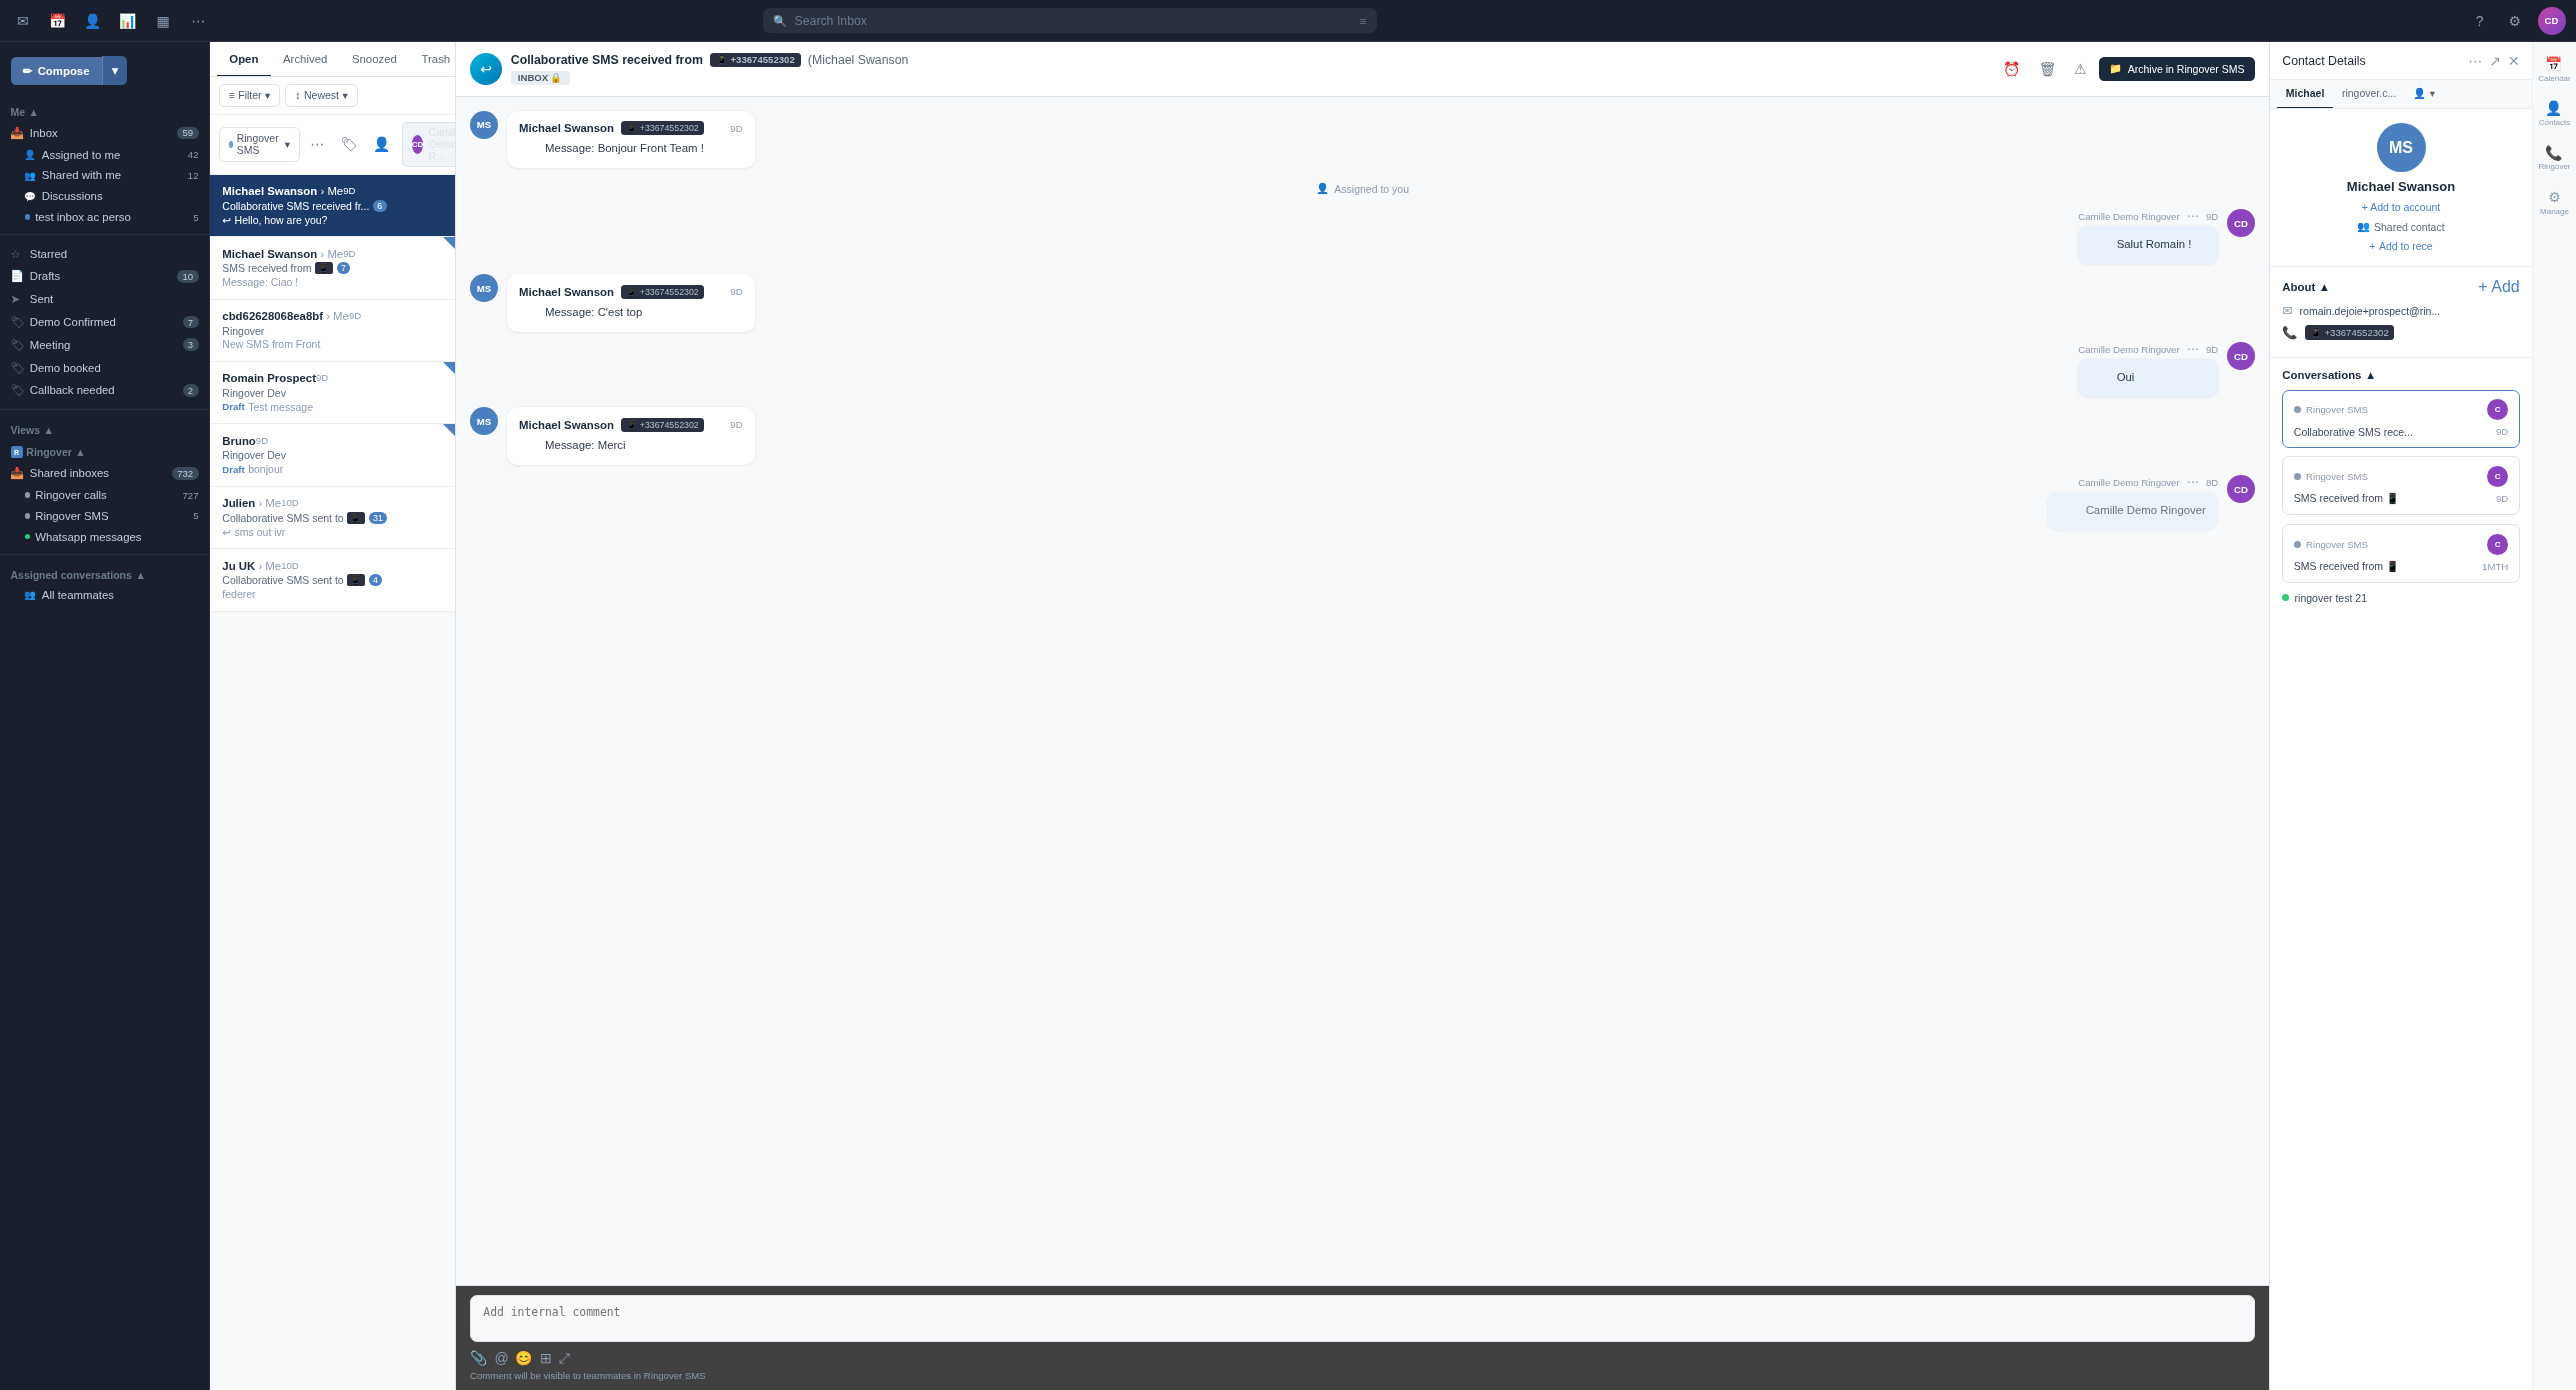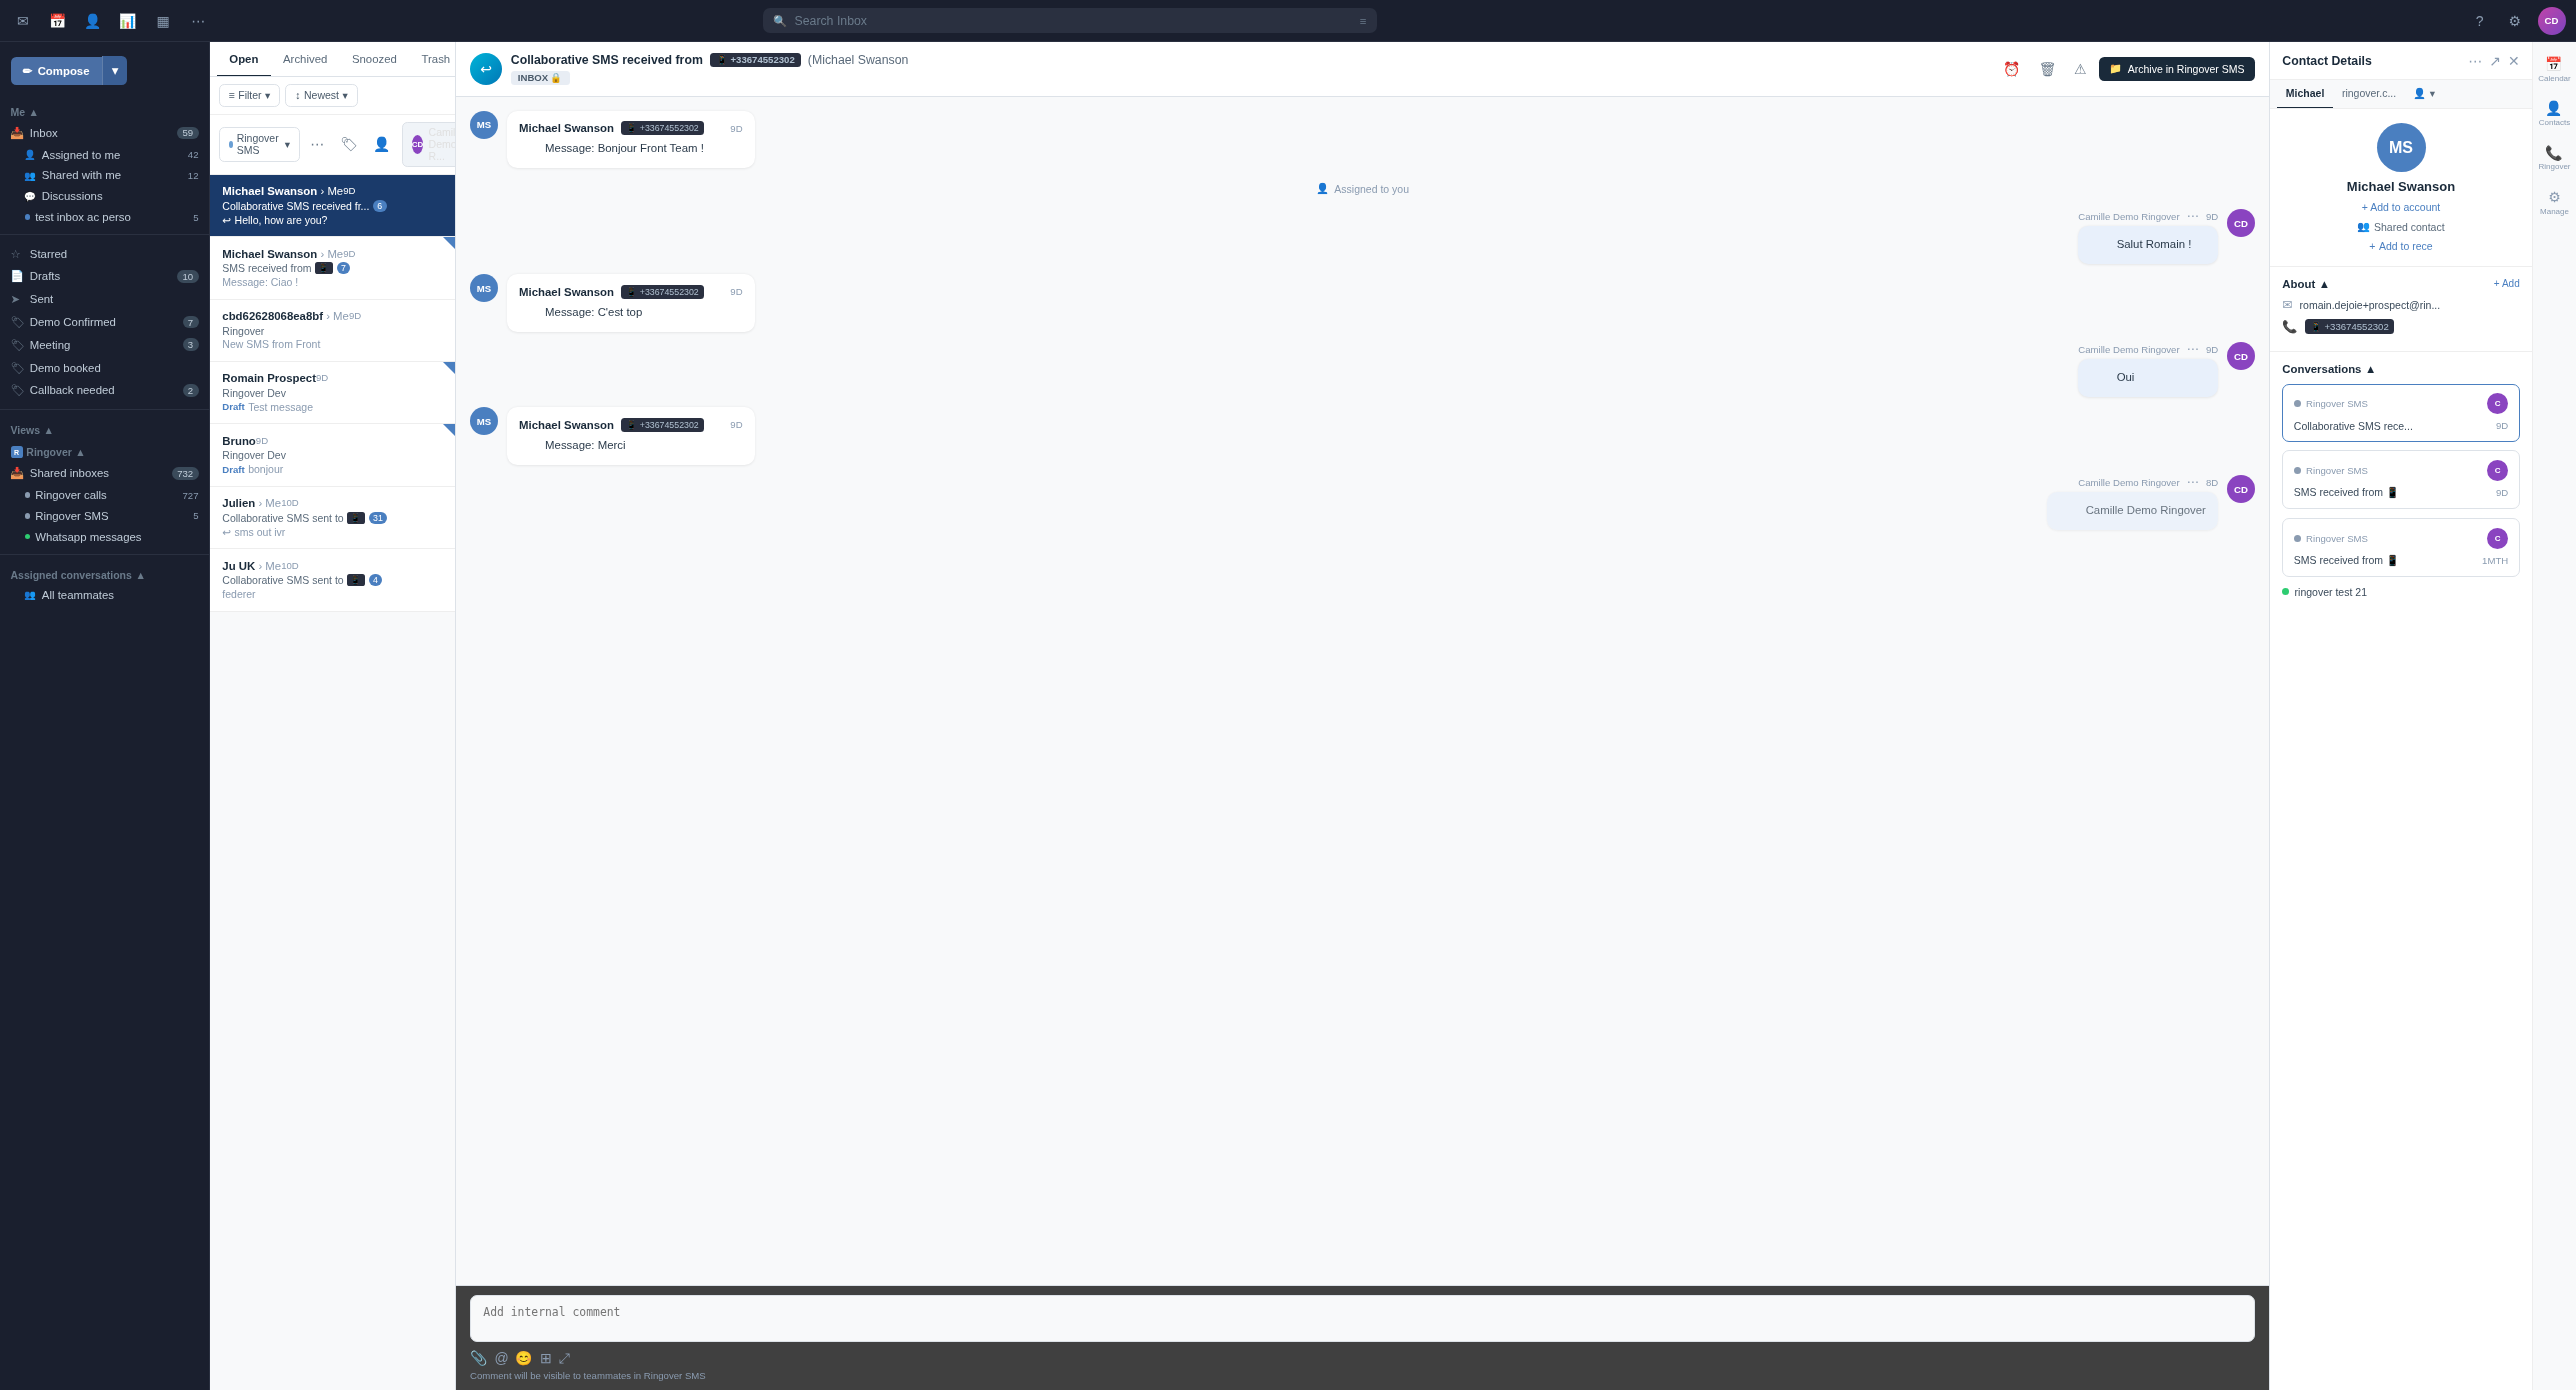--- a/index.html
+++ b/index.html
@@ -87,39 +87,39 @@
     
     .msg-input-area { background: #404040; border-top: 0.9px solid #dde2e8; padding: 8.8px 14px; }
     .msg-input { width: 100%; border: 0.9px solid #dde2e8; border-radius: 7px; padding: 8.8px 12.3px; font-size: 11.4px; resize: none; outline: none; color: #6a7a8a; background: #f8f9fa; }
     .msg-input-toolbar { display: flex; align-items: center; gap: 7px; margin-top: 5.3px; }
     .input-icon-btn { background: none; border: none; cursor: pointer; color: #8a9bb0; font-size: 14px; }
     .input-hint { font-size: 9.6px; color: #8a9bb0; margin-top: 3.5px; }
 
     
     .contact-panel { width: 263px; background: white; border-left: 0.9px solid #dde2e8; display: flex; flex-direction: column; overflow-y: auto; flex-shrink: 0; }
     .contact-header { display: flex; align-items: center; justify-content: space-between; padding: 10.5px 12.3px; border-bottom: 0.9px solid #eee; }
-    .contact-header-title { font-size: 12.3px; font-weight: 700; color: #1a2a3a; }
+    .contact-header-title { font-size: 12.3px; font-weight: 400; color: #1a2a3a; }
     .contact-header-actions { display: flex; gap: 7px; align-items: center; }
     .header-icon-btn { background: none; border: none; cursor: pointer; color: #8a9bb0; font-size: 14px; }
     
     .contact-tabs { display: flex; border-bottom: 0.9px solid #eee; padding: 0 7px; background: #f8f9fa; }
     .contact-tab { padding: 7px 8.8px; font-size: 10.5px; cursor: pointer; color: #5a6a7a; border-bottom: 1.8px solid transparent; }
     .contact-tab.active { color: #1a2a3a; border-bottom-color: #1a2a3a; font-weight: 600; }
     
     .contact-profile { padding: 14px; display: flex; flex-direction: column; align-items: center; gap: 7px; border-bottom: 0.9px solid #eee; }
     .big-avatar { width: 49px; height: 49px; border-radius: 50%; background: #4a7fc0; display: flex; align-items: center; justify-content: center; font-size: 16px; font-weight: 700; color: white; }
     .contact-name { font-size: 13px; font-weight: 700; color: #1a2a3a; }
     .add-account-link { color: #4a7fc0; font-size: 10.5px; cursor: pointer; }
     .shared-contact { display: flex; align-items: center; gap: 3.5px; font-size: 10.5px; color: #5a6a7a; }
     .add-list-btn { display: flex; align-items: center; gap: 3.5px; font-size: 10.5px; color: #4a7fc0; cursor: pointer; }
     
     .contact-section { padding: 10.5px 12.3px; border-bottom: 0.9px solid #eee; }
     .contact-section-header { display: flex; align-items: center; justify-content: space-between; margin-bottom: 8.8px; }
     .contact-section-title { font-size: 11.4px; font-weight: 600; color: #1a2a3a; display: flex; align-items: center; gap: 3.5px; }
-    .add-btn { color: #4a7fc0; font-size: 10px; cursor: pointer; }
+    .add-btn { color: #4a7fc0; font-size: 16px; cursor: pointer; }
     .contact-field { display: flex; align-items: center; gap: 7px; margin-bottom: 7px; }
     .field-icon { color: #8a9bb0; font-size: 12.3px; }
     .field-value { font-size: 10.5px; color: #3a4a5a; }
     .field-value.phone { background: #2a3040; color: #b0c0d0; font-size: 9.6px; padding: 1.8px 5.3px; border-radius: 3.5px; display: flex; align-items: center; gap: 2.6px; }
     
     .conversations-section { padding: 10.5px 12.3px; }
     .conv-card { border: 0.9px solid #dde2e8; border-radius: 7px; padding: 8.8px 10.5px; margin-bottom: 8.8px; cursor: pointer; }
     .conv-card.active { border-color: #4a7fc0; border-width: 1.8px; }
     .conv-card-header { display: flex; align-items: center; justify-content: space-between; margin-bottom: 5.3px; }
     .conv-card-channel { display: flex; align-items: center; gap: 5.3px; }

